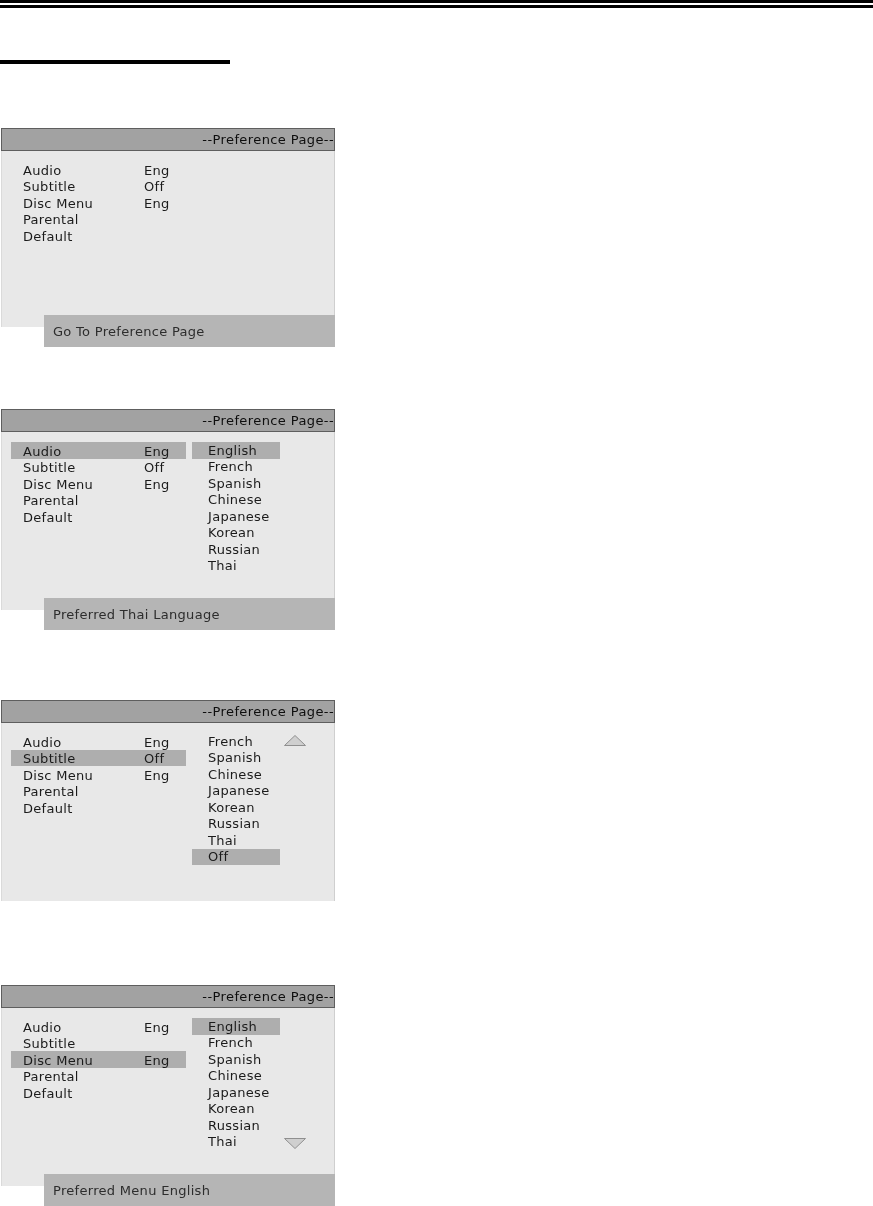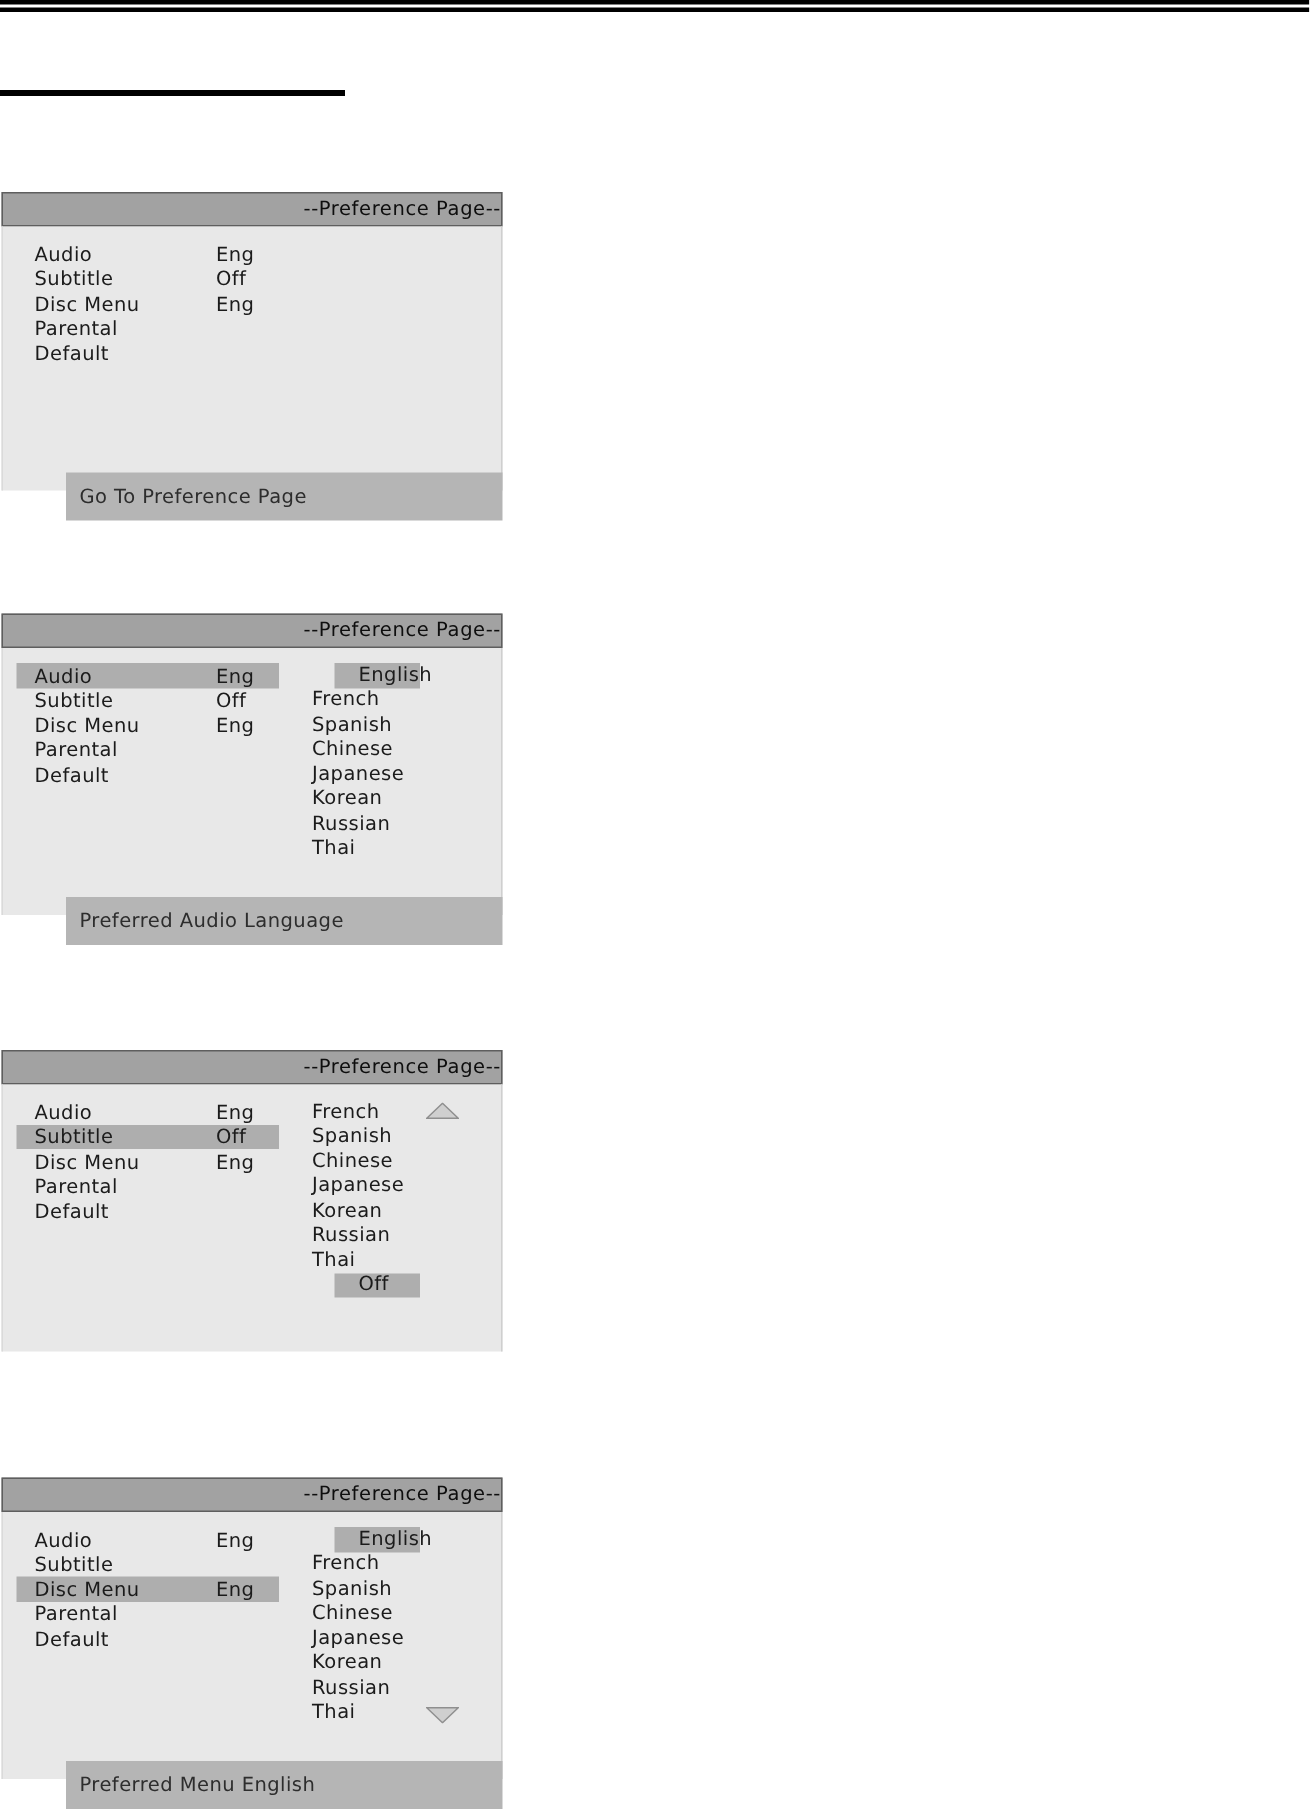--- a/index.html
+++ b/index.html
@@ -44,21 +44,21 @@
   }
   .menu-row.hl { background:var(--hl); }
   .menu-row .menu-label { padding-left:12px; white-space:nowrap; }
   .menu-row .menu-value { position:absolute; left:133px; white-space:nowrap; }
 
   .list-col { position:absolute; left:190px; top:10px; width:88px; }
   .list-item {
     height:16.5px; display:flex; align-items:center; padding-left:16px;
     font-size:13px; color:var(--ink); letter-spacing:0.3px; white-space:nowrap;
   }
-  .list-item.hl { background:var(--hl);margin-left:31px; }
+  .list-item.hl { background:var(--hl); }
 
   .arrow { position:absolute; width:22px; height:11px; }
   .arrow-up   { left:282px; top:12px; }
   .arrow-down { left:282px; top:130px; }
   .arrow svg { display:block; width:100%; height:100%; }
 </style>
 </head>
 <body>
 
 <div class="page" style="--title-bg: #a2a2a2; --body-bg: #e8e8e8; --status-bg: #b5b5b5; --hl: #aeaeae; --ink: #1b1b1b;">
@@ -134,21 +134,21 @@
             <div class="list-item">Spanish</div>
             <div class="list-item">Chinese</div>
             <div class="list-item">Japanese</div>
             <div class="list-item">Korean</div>
             <div class="list-item">Russian</div>
             <div class="list-item">Thai</div>
           </div>
 
     </div>
     <div class="osd-status">
-      <span>Preferred Audio Language</span>
+      <span>Preferred Thai Language</span>
     </div>
   </section>
 
   <section class="osd-panel p2">
     <div class="osd-title">
       <span>--Preference Page--</span>
     </div>
     <div class="osd-body">
       <div class="menu-col">
             <div class="menu-row">

